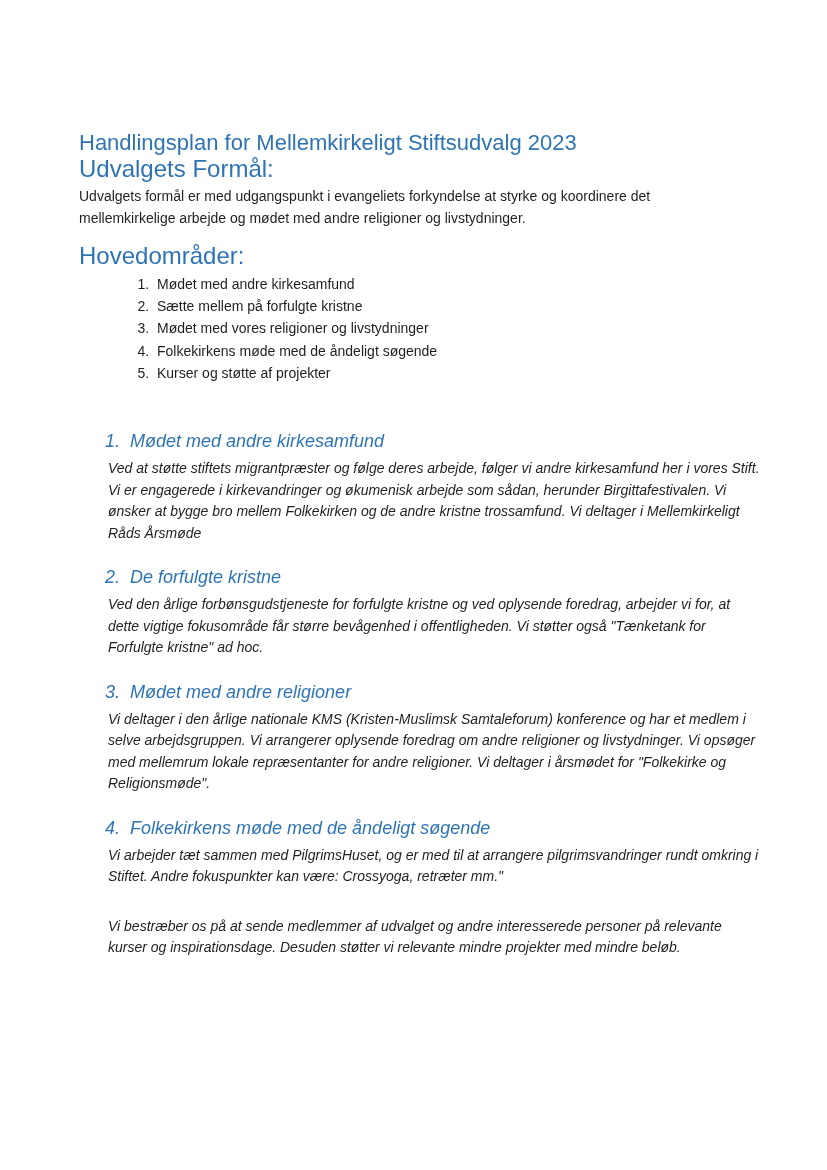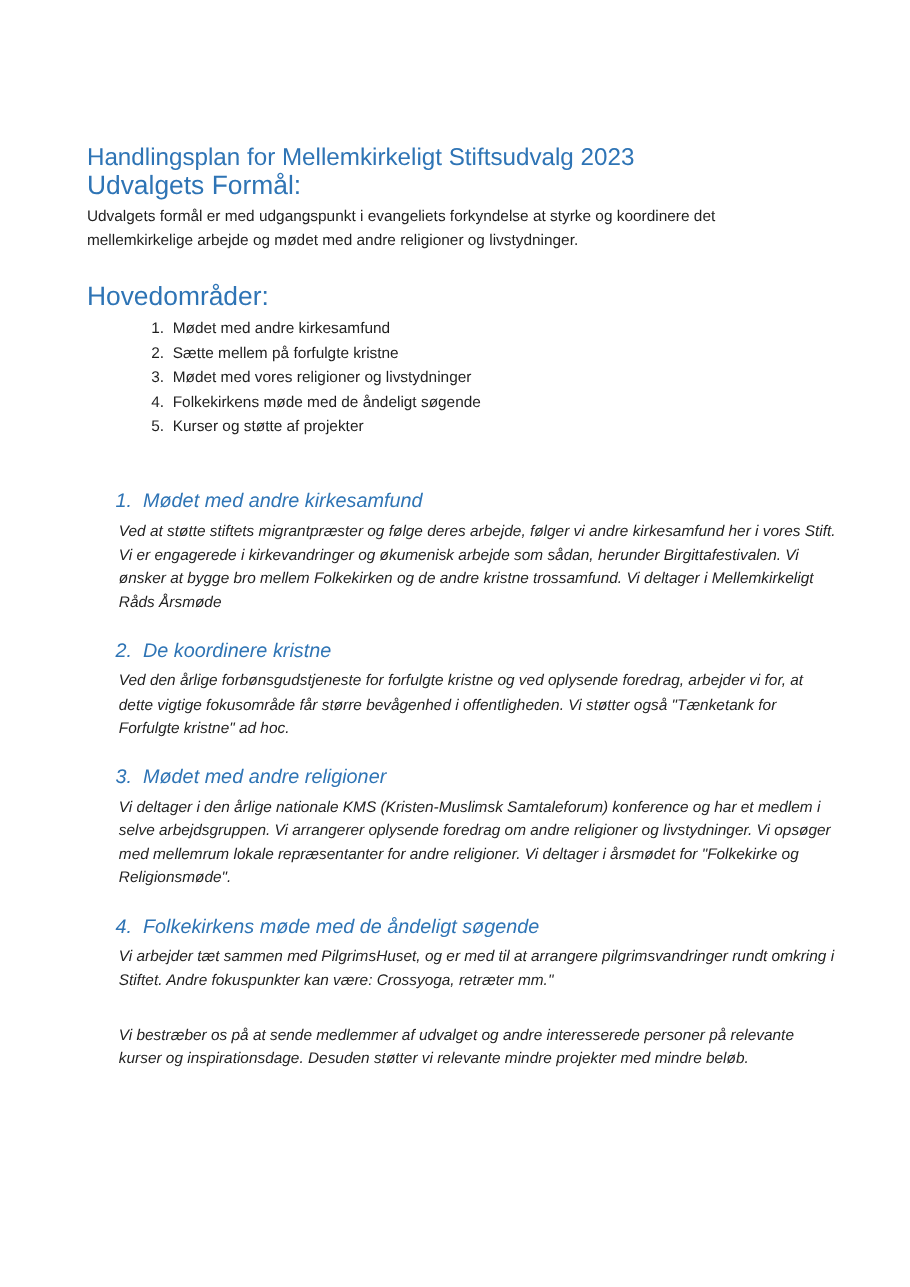--- a/index.html
+++ b/index.html
@@ -25,21 +25,21 @@
     color: #2E74B5;
   }
   h2.doc-h2 {
     margin: 0 0 5px 0;
     font-size: 24px;
     line-height: 22px;
     font-weight: 400;
     color: #2E74B5;
   }
   h2.hoved {
-    margin-top: 30px;
+    margin-top: 16px;
     margin-bottom: 2px;
   }
   p.body {
     margin: 0;
     font-size: 14px;
     line-height: 22px;
     color: #1f1f1f;
   }
   p.intro { width: 670px; }
   ol.areas {
@@ -96,21 +96,21 @@
   <div class="sections" id="sections">
   <section class="doc-section">
     <h3 class="sec-heading">
       <span class="sec-num">1.</span><span class="sec-title">Mødet med andre kirkesamfund</span>
     </h3>
     <p class="body sec-body">Ved at støtte stiftets migrantpræster og følge deres arbejde, følger vi andre kirkesamfund her i vores Stift. Vi er engagerede i kirkevandringer og økumenisk arbejde som sådan, herunder Birgittafestivalen. Vi ønsker at bygge bro mellem Folkekirken og de andre kristne trossamfund. Vi deltager i Mellemkirkeligt Råds Årsmøde</p>
   </section>
 
   <section class="doc-section">
     <h3 class="sec-heading">
-      <span class="sec-num">2.</span><span class="sec-title">De koordinere kristne</span>
+      <span class="sec-num">2.</span><span class="sec-title">De forfulgte kristne</span>
     </h3>
     <p class="body sec-body">Ved den årlige forbønsgudstjeneste for forfulgte kristne og ved oplysende foredrag, arbejder vi for, at dette vigtige fokusområde får større bevågenhed i offentligheden. Vi støtter også "Tænketank for Forfulgte kristne" ad hoc.</p>
   </section>
 
   <section class="doc-section">
     <h3 class="sec-heading">
       <span class="sec-num">3.</span><span class="sec-title">Mødet med andre religioner</span>
     </h3>
     <p class="body sec-body">Vi deltager i den årlige nationale KMS (Kristen-Muslimsk Samtaleforum) konference og har et medlem i selve arbejdsgruppen. Vi arrangerer oplysende foredrag om andre religioner og livstydninger. Vi opsøger med mellemrum lokale repræsentanter for andre religioner. Vi deltager i årsmødet for "Folkekirke og Religionsmøde".</p>
   </section>

